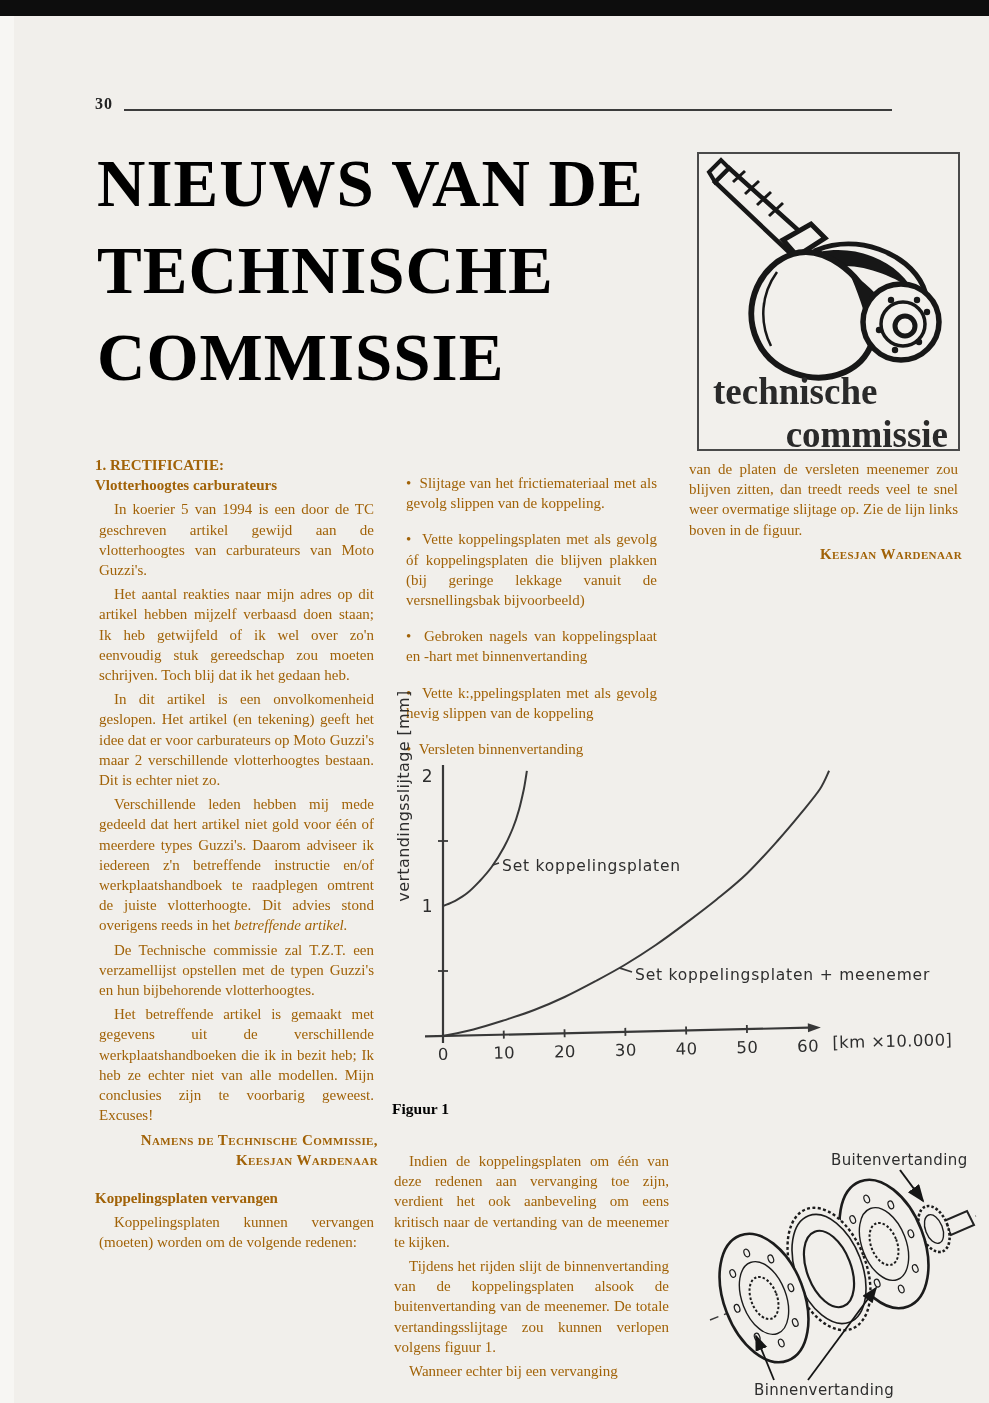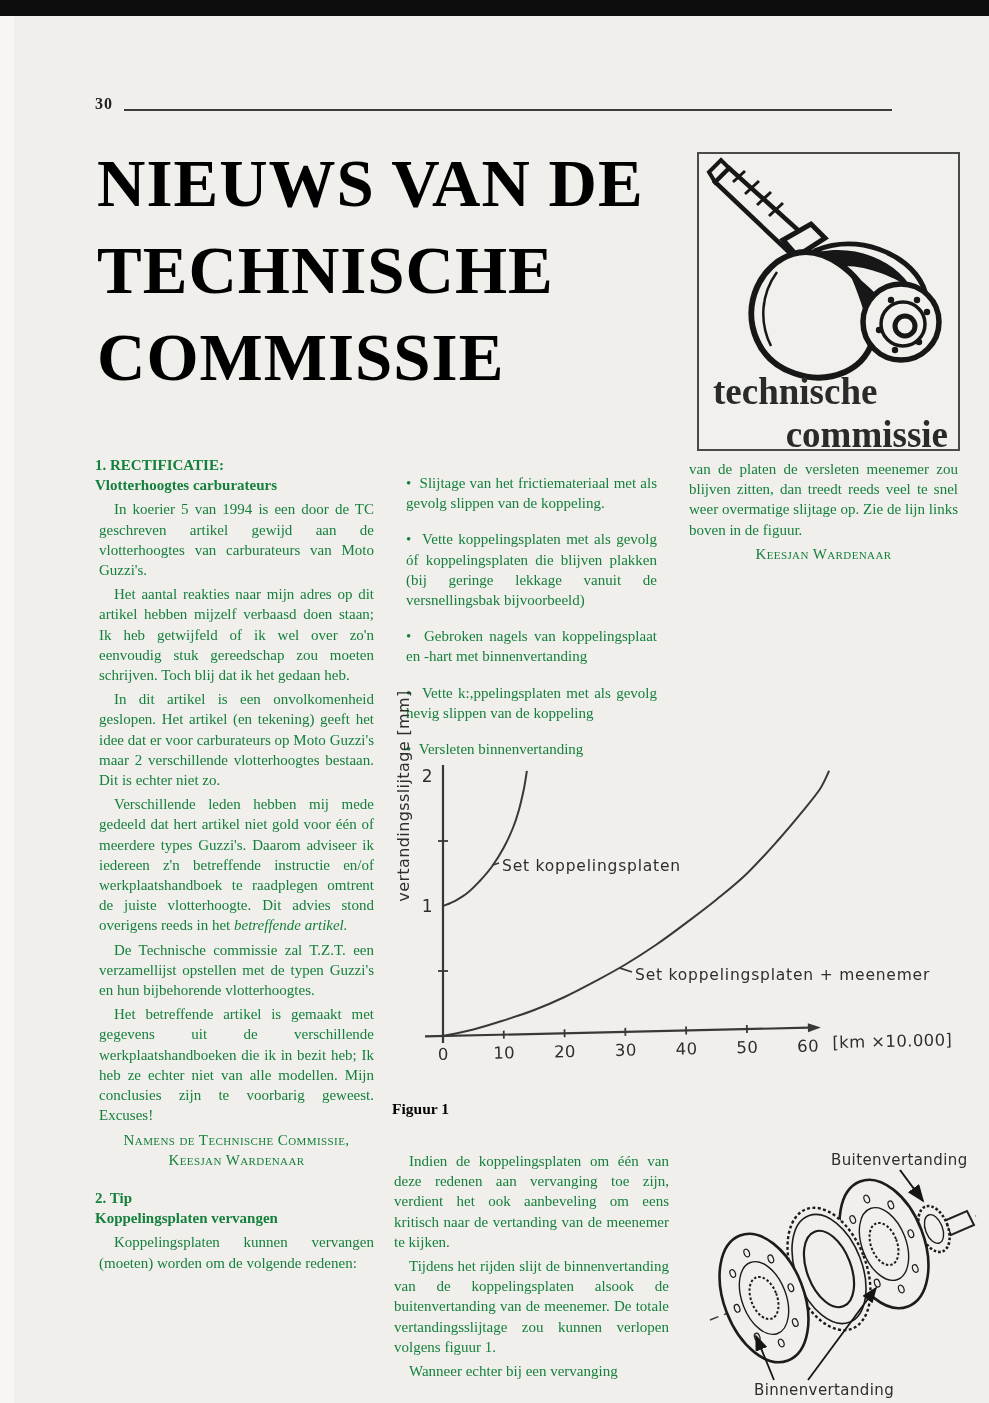--- a/index.html
+++ b/index.html
@@ -8,24 +8,24 @@
   .scan-topbar{position:absolute;left:0;top:0;width:989px;height:16px;background:#0d0d0d;}
   .scan-edge{position:absolute;left:0;top:16px;width:14px;height:1387px;background:#f7f6f3;}
   .pagenum{position:absolute;left:95px;top:95px;font-size:16px;font-weight:bold;letter-spacing:1px;color:#222;}
   .headrule{position:absolute;left:124px;top:109px;width:768px;height:2px;background:#3c3c3c;}
   .masthead{position:absolute;left:97px;top:140px;font-weight:bold;font-size:67px;line-height:87px;
             letter-spacing:1px;color:#000000;}
   .tcbox{position:absolute;left:697px;top:152px;width:263px;height:299px;border:2px solid #4a4a4a;
          box-sizing:border-box;background:#f2f0ec;}
   .tc-cap1{position:absolute;left:14px;top:216px;font-size:37px;font-weight:bold;color:#2a2a2a;}
   .tc-cap2{position:absolute;right:10px;top:259px;font-size:37px;font-weight:bold;color:#2a2a2a;}
-  .col{position:absolute;font-size:15px;line-height:20.2px;text-align:justify;color:#15803d;}
+  .col{position:absolute;font-size:15px;line-height:20.2px;text-align:justify;color:#a16207;}
   .col p{margin:4px;text-indent:15px;}
   .bh{font-weight:bold;text-indent:0;}
-  .sig{font-variant:small-caps;letter-spacing:.4px;text-align:center;}
+  .sig{font-variant:small-caps;letter-spacing:.4px;text-align:right;font-weight:bold;}
   .gap{height:18px;}
   ul.bullets{margin:0;padding:0;list-style:none;}
   ul.bullets li{margin:16px;}
   ul.bullets li::before{content:"\2022\00a0\00a0";}
   .figuur{position:absolute;left:392px;top:1100px;font-size:15.5px;font-weight:bold;color:#000000;}
   .chart-wrap{position:absolute;left:385px;top:690px;width:600px;height:390px;}
   .ill-wrap{position:absolute;left:690px;top:1128px;width:296px;height:275px;}
   .sans-label{font-family:"DejaVu Sans","Liberation Sans",sans-serif;font-size:15px;fill:#2e2e2e;letter-spacing:.4px;}
   svg text{user-select:none;}
 </style>
@@ -82,21 +82,20 @@
     <div class="bh">Vlotterhoogtes carburateurs</div>
     <p>In koerier  5 van 1994 is een door de TC geschreven artikel gewijd aan de vlotterhoogtes van carburateurs van Moto Guzzi's.</p>
     <p>Het aantal reakties naar mijn adres op dit artikel hebben mijzelf verbaasd doen staan; Ik heb getwijfeld of ik wel over zo'n eenvoudig stuk gereedschap zou moeten schrijven. Toch blij dat ik het gedaan heb.</p>
     <p>In dit artikel is een onvolkomenheid geslopen. Het artikel (en tekening) geeft het idee dat er voor carburateurs op Moto Guzzi's maar  2 verschillende vlotterhoogtes bestaan. Dit is echter niet zo.</p>
     <p><span>Verschillende leden hebben mij mede gedeeld dat hert artikel niet gold voor één of meerdere types Guzzi's. Daarom adviseer ik iedereen z'n betreffende instructie en/of werkplaatshandboek te raadplegen omtrent de juiste vlotterhoogte. Dit advies stond overigens reeds in het</span> <em>betreffende artikel.</em></p>
     <p>De Technische commissie zal T.Z.T. een verzamellijst opstellen met de typen Guzzi's en hun bijbehorende vlotterhoogtes.</p>
     <p>Het betreffende artikel is gemaakt met gegevens uit de verschillende werkplaatshandboeken die ik in bezit heb; Ik heb ze echter niet van alle modellen. Mijn conclusies zijn te voorbarig geweest. Excuses!</p>
     <div class="sig">Namens de Technische Commissie,</div>
     <div class="sig">Keesjan Wardenaar</div>
     <div class="gap"></div>
-    <div class="bh">2. Tip</div>
     <div class="bh">Koppelingsplaten vervangen</div>
     <p>Koppelingsplaten kunnen vervangen (moeten) worden om de volgende redenen:</p>
   </div>
 
   <div class="col" style="left:390px;top:457px;width:283px;">
     <ul class="bullets">
       <li>Slijtage van het frictiemateriaal met als gevolg slippen van de koppeling.</li>
       <li>Vette koppelingsplaten met als gevolg óf koppelingsplaten die blijven plakken (bij geringe lekkage vanuit de versnellingsbak bijvoorbeeld)</li>
       <li>Gebroken nagels van koppelingsplaat en -hart met binnenvertanding</li>
       <li>Vette k:,ppelingsplaten met als gevolg hevig slippen van de koppeling</li>

